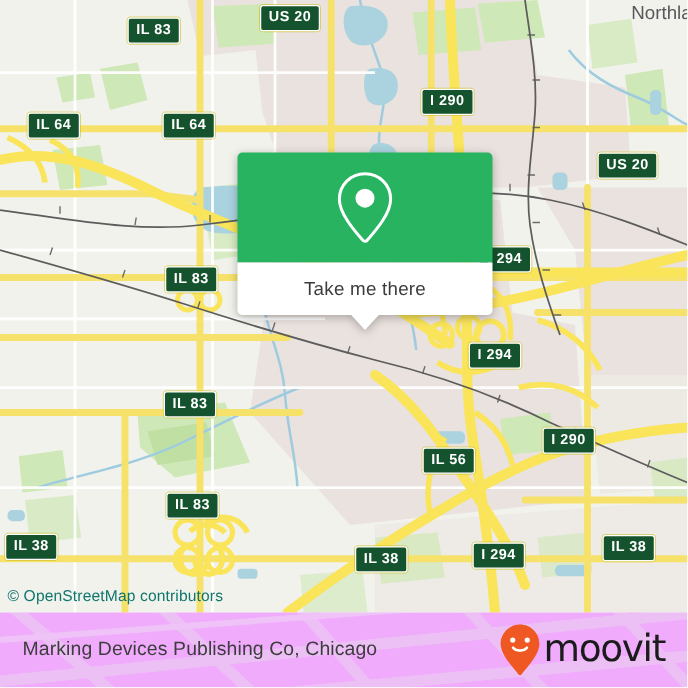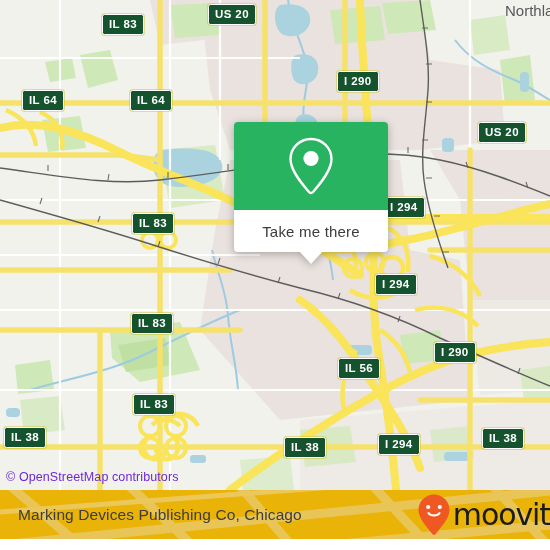--- a/index.html
+++ b/index.html
@@ -30,21 +30,21 @@
     overflow: hidden;
   }
   .map svg { display:block; }
 
   
   .attribution {
     position: absolute;
     left: 6px;
     top: 470px;
     font-size: 12.5px;
-    color: #6d28d9;
+    color: #0f766e;
     letter-spacing: 0.1px;
     white-space: nowrap;
     z-index: 40;
     font-family: "Liberation Sans", sans-serif;
   }
 
   
   .place-label {
     position: absolute;
     color: #6b6b70;
@@ -78,24 +78,23 @@
     letter-spacing: 0.4px;
     box-shadow: 0 0 0 0.8px rgba(200,185,30,.55);
     font-family: "Liberation Sans", sans-serif;
   }
 
   
   .popup {
     position: absolute;
     left: 190px;
     top: 122px;
-    width: 154px;
+    width: 204px;
     z-index: 60;
     filter: drop-shadow(0 2px 4px rgba(0,0,0,0.28));
-    margin-left: 44px;
   }
   .popup-head {
     background: #27b35f;
     height: 88px;
     border-radius: 4px 4px 0 0;
     display: flex;
     align-items: center;
     justify-content: center;
   }
   .popup-foot {
@@ -119,22 +118,22 @@
     border-right: 12px solid transparent;
     border-top: 13px solid #ffffff;
   }
 
   
   .footer {
     position: absolute;
     left: 0;
     top: 490px;
     width: 550px;
-    height: 49px;
-    background: #eab308;
+    height: 60px;
+    background: #f0abfc;
     display: flex;
     align-items: center;
     justify-content: space-between;
     overflow: hidden;
   }
   .footer-watermark {
     position: absolute;
     left: 0; top: -40px;
     width: 550px; height: 140px;
     opacity: .35;
@@ -145,20 +144,21 @@
     z-index: 3;
     margin-left: 18px;
     font-size: 15.5px;
     color: #3d3d3d;
     letter-spacing: .1px;
     white-space: nowrap;
   }
   .brand {
     position: relative;
     z-index: 3;
+    margin-right: 18px;
     display: flex;
     align-items: center;
     gap: 2px;
   }
   .brand-word {
     font-size: 30px;
     color: #1b1b1b;
     letter-spacing: -1.1px;
     line-height: 1;
     font-family: "DejaVu Sans", sans-serif;

